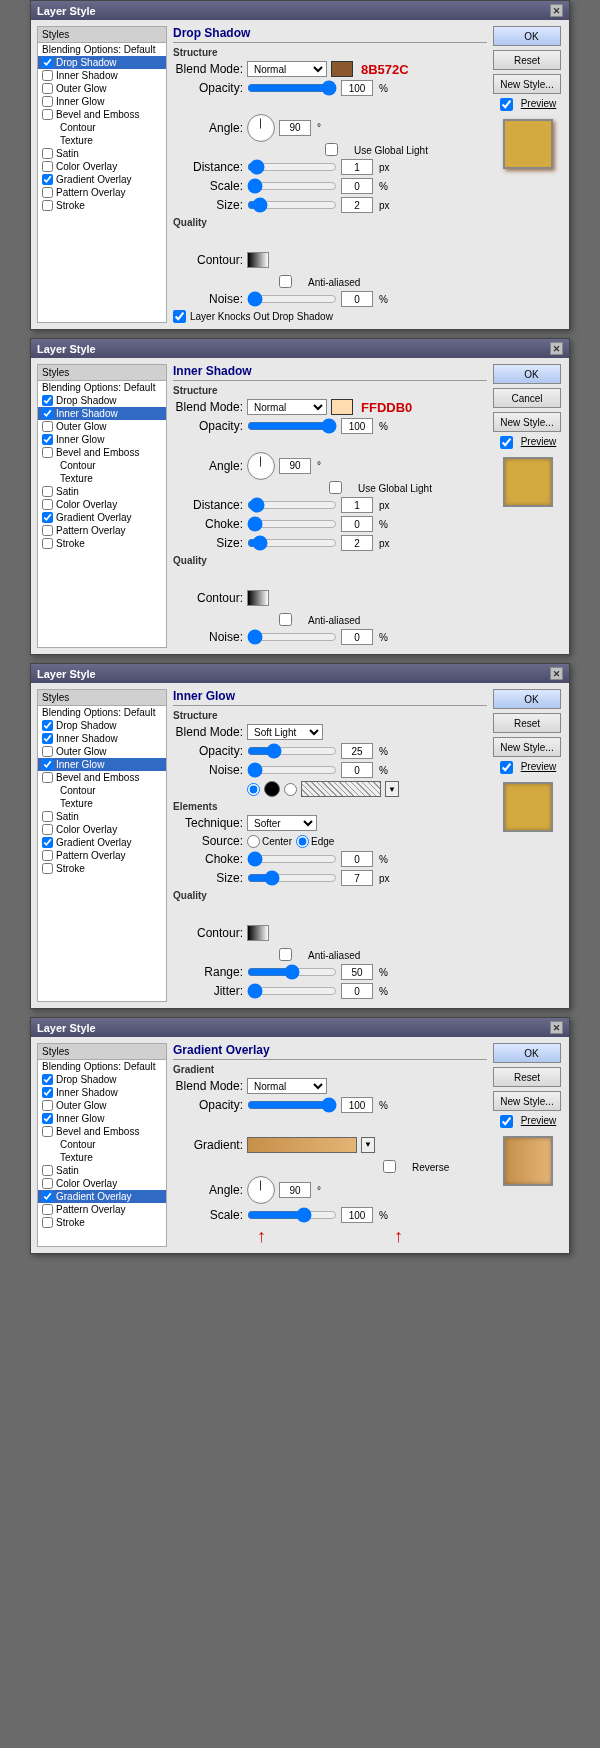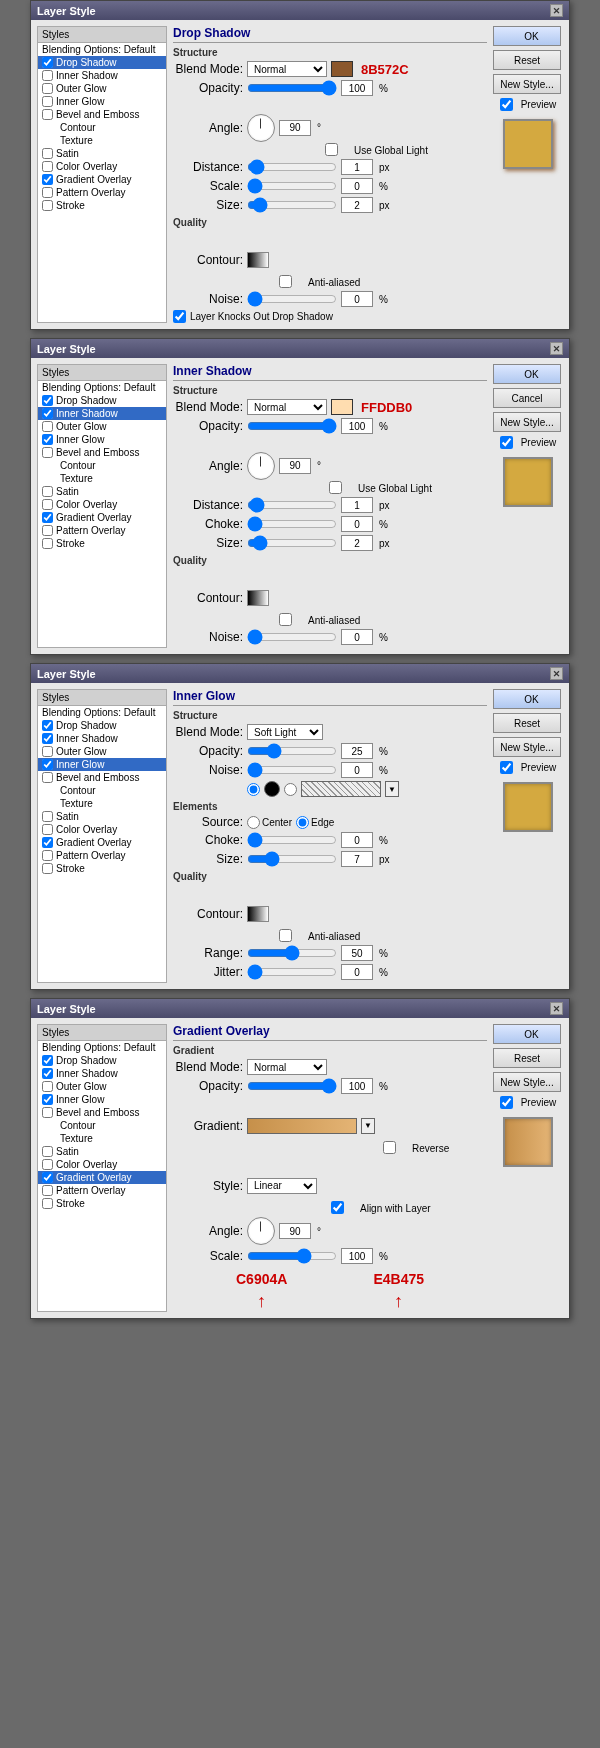--- a/index.html
+++ b/index.html
@@ -211,21 +211,21 @@
 
     .preview-box {
       width: 50px; height: 50px;
       margin: 4px auto;
       background: #d4a940;
       border: 2px solid #888;
       box-shadow: inset 0 0 4px rgba(0,0,0,0.3);
     }
 
     .preview-checkbox {
-      display: flex; align-items: center; gap: 8px; font-size: 10px; justify-content: center;
+      display: flex; gap: 8px; font-size: 10px; justify-content: center; text-decoration: underline;
     }
 
     input[type=range] {
       height: 12px;
       padding: 0;
       cursor: pointer;
     }
 
     .num-input {
       width: 32px;
@@ -624,20 +624,24 @@
       <div class="form-row">
         <span class="form-label"></span>
         <input type="radio" name="glow-color-3" checked="" style="">
         <div class="color-circle"></div>
         <input type="radio" name="glow-color-3" style="">
         <div class="source-pattern"></div>
         <button style="width:14px;height:16px;font-size:8px;padding:0;border:1px solid #666;">▼</button>
       </div>
       <div class="sub-section-title">Elements</div>
       <div class="form-row">
+        <span class="form-label">Technique:</span>
+        <select class="form-control" style="width:70px"><option>Softer</option></select>
+      </div>
+      <div class="form-row">
         <span class="form-label">Source:</span>
         <div class="radio-group">
           <label><input type="radio" name="source-3" style=""> Center</label>
           <label><input type="radio" name="source-3" checked="" style=""> Edge</label>
         </div>
       </div>
       <div class="form-row">
         <span class="form-label">Choke:</span>
         <input type="range" class="opacity-slider" min="0" max="100" value="0" style="">
         <input type="text" class="num-input" value="0" style="">
@@ -762,44 +766,32 @@
       <div class="form-row">
         <span class="form-label">Gradient:</span>
         <div class="gradient-bar"></div>
         <button style="width:14px;height:16px;font-size:8px;padding:0;border:1px solid #666;">▼</button>
         <span class="checkbox-label" style="margin-left:4px">
           <input type="checkbox" style="">
           <span>Reverse</span>
         </span>
       </div>
       <div class="form-row">
-        <span class="form-label">Style:</span>
-        <select class="form-control" style="width:70px"><option>Linear</option></select>
-        <span class="checkbox-label" style="margin-left:10px">
-          <input type="checkbox" checked="" style="">
-          <span>Align with Layer</span>
-        </span>
-      </div>
-      <div class="form-row">
         <span class="form-label">Angle:</span>
         <div class="angle-dial"></div>
         <input type="text" class="num-input" value="90" style="">
         <span class="px-label">°</span>
       </div>
       <div class="form-row">
         <span class="form-label">Scale:</span>
         <input type="range" class="opacity-slider" min="0" max="150" value="100" style="">
         <input type="text" class="num-input" value="100" style="">
         <span class="px-label">%</span>
       </div>
 
-      <div class="arrow-annotations">
-        <span style="color:#cc0000;font-size:14px;font-weight:bold;">C6904A</span>
-        <span style="color:#cc0000;font-size:14px;font-weight:bold;">E4B475</span>
-      </div>
       <div style="display:flex;justify-content:space-around;padding:0 20px;font-size:18px;color:#cc0000;">
         <span>↑</span>
         <span>↑</span>
       </div>
     </div>
 
     <div class="buttons-panel">
       <button class="btn btn-ok">OK</button>
       <button class="btn">Reset</button>
       <button class="btn">New Style...</button>

